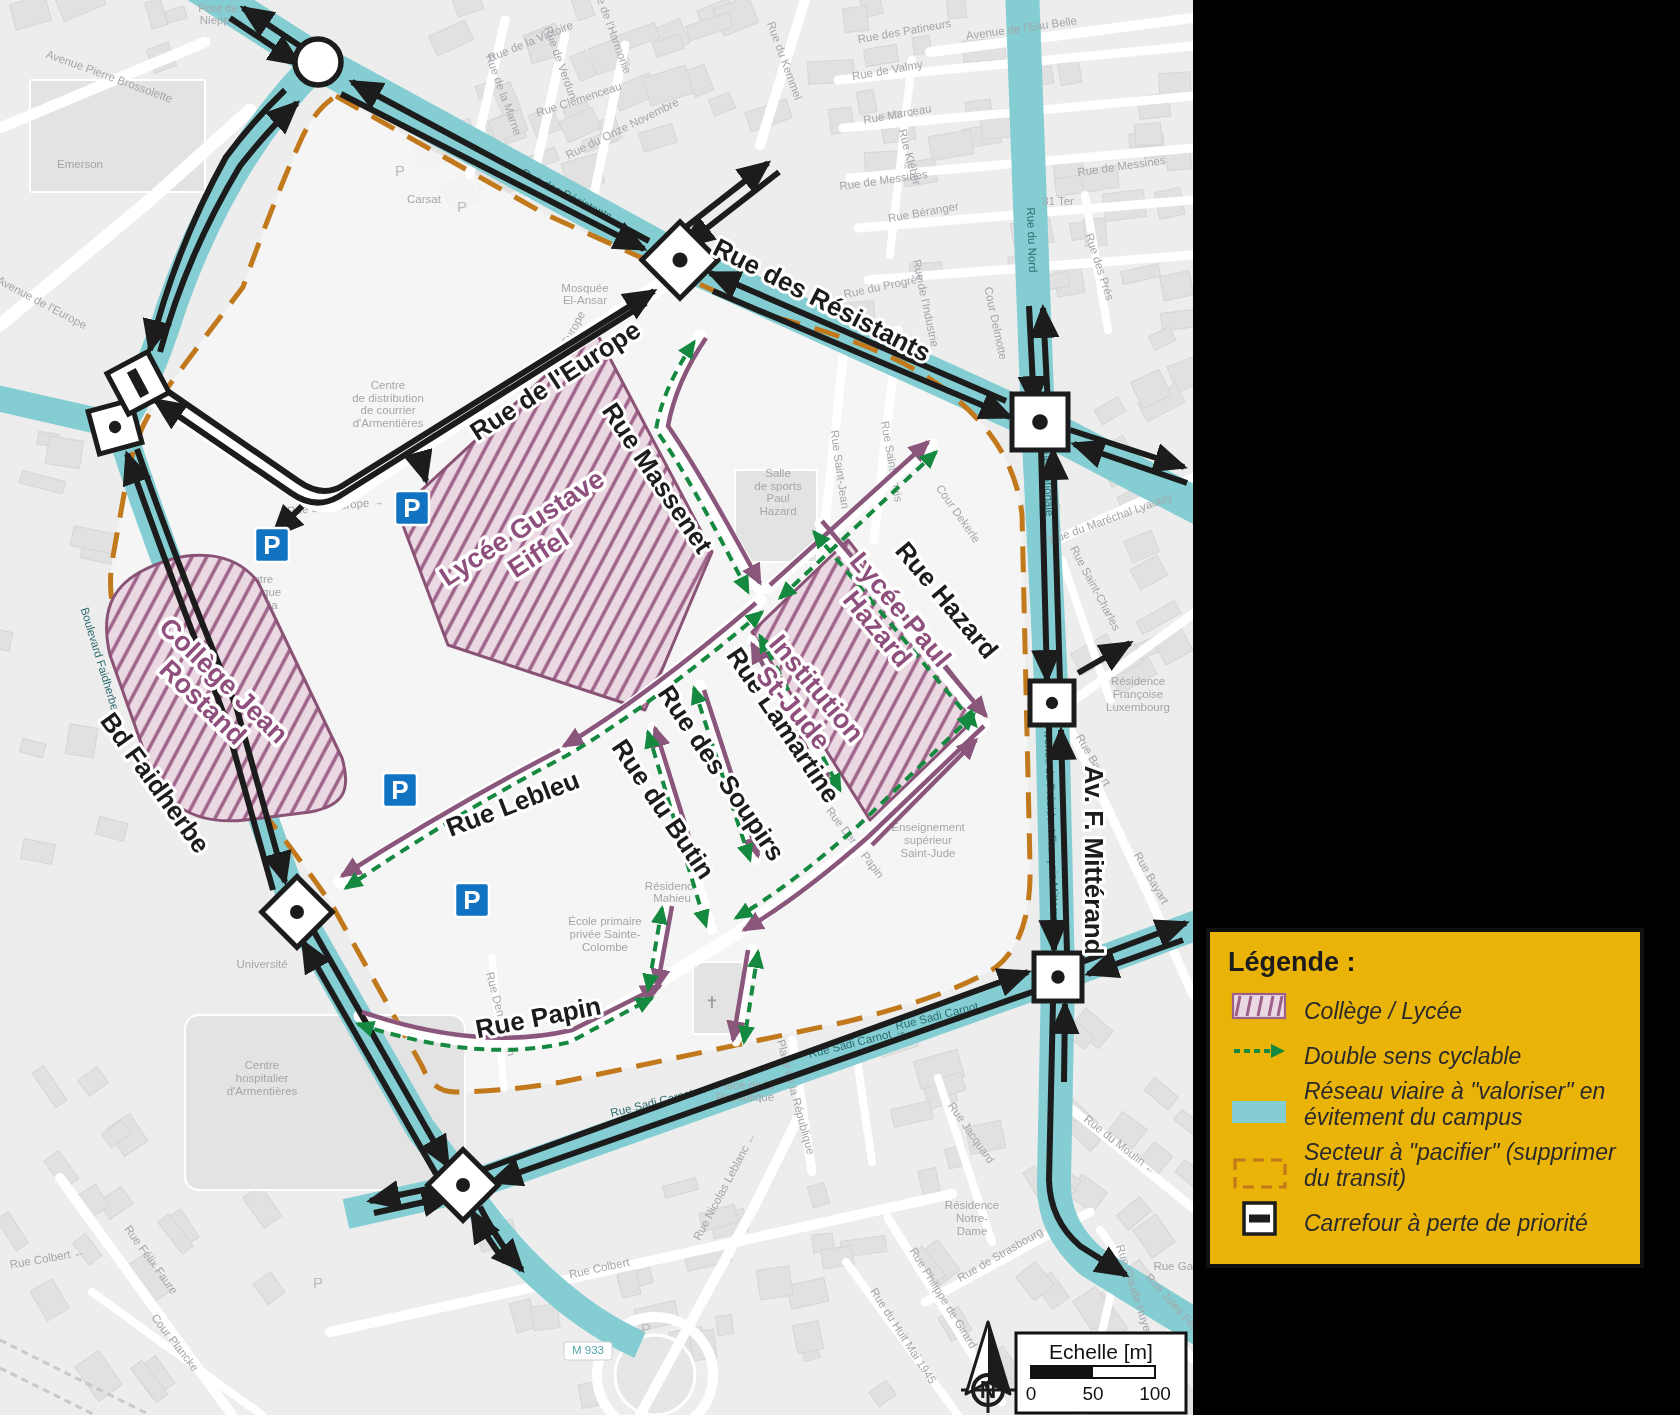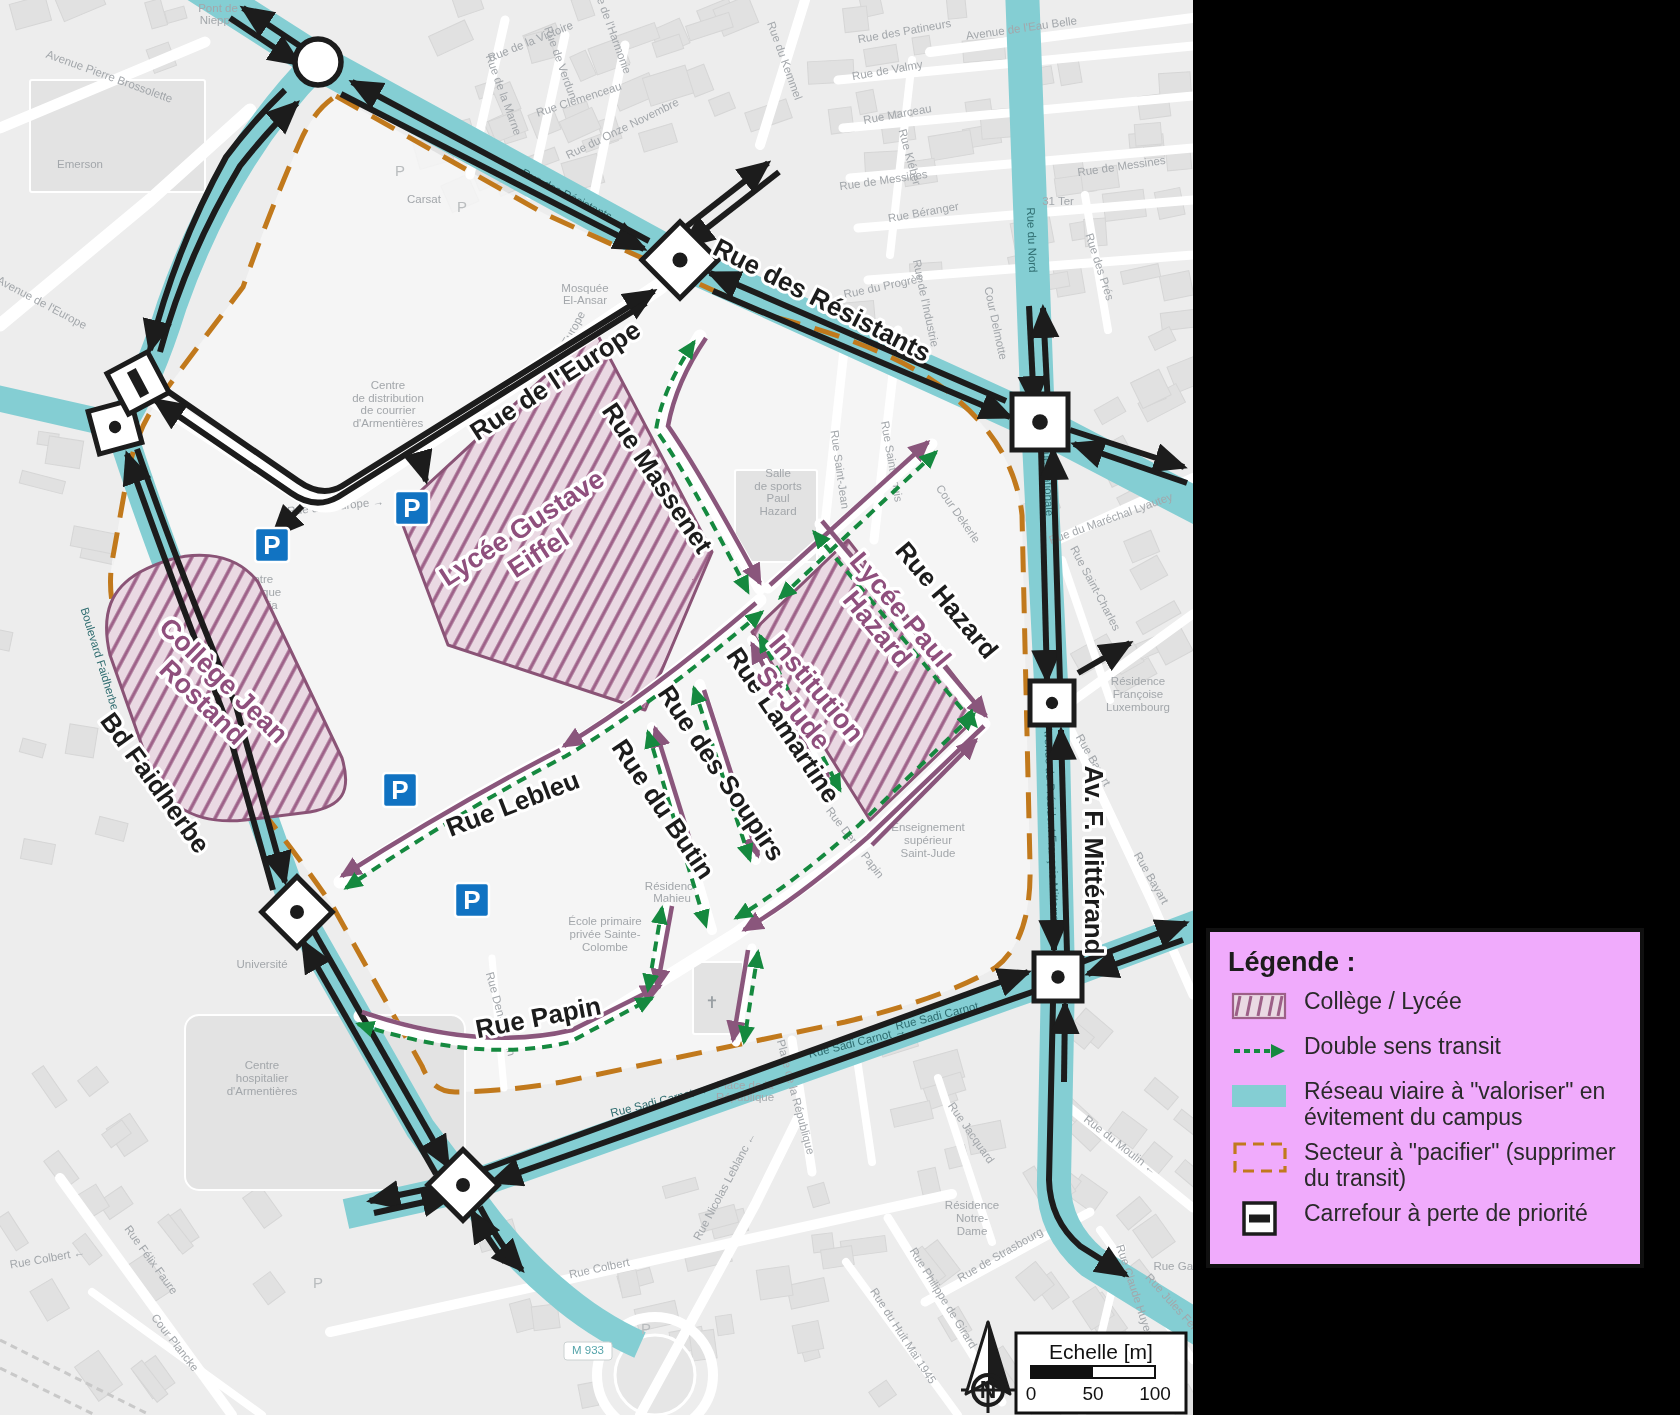--- a/index.html
+++ b/index.html
@@ -1,22 +1,22 @@
 <!DOCTYPE html>
 <html><head>
 <meta charset="utf-8">
 <style>
   html,body{margin:0;padding:0;background:#000;}
   .stage{position:relative;width:1680px;height:1415px;background:#000;overflow:hidden;
          font-family:"Liberation Sans",sans-serif;}
   #map{position:absolute;left:0;top:0;background:#ededed;font-family:"Liberation Sans",sans-serif;}
   .legend{position:absolute;left:1206px;top:928px;width:438px;box-sizing:border-box;
-          background:#f0abfc;border:4px solid #101010;padding:15px 18px 12px;color:#1c1c1c;}
+          background:#eab308;border:4px solid #101010;padding:15px 18px 12px;color:#1c1c1c;}
   .legend h2{margin:0 0 10px 0;font-size:27px;font-weight:bold;}
-  .lrow{display:flex;align-items:flex-start;margin:0 0 9px 0;}
+  .lrow{display:flex;align-items:flex-end;margin:0 0 9px 0;font-style:italic;}
   .lrow .sw{flex:0 0 64px;margin-right:12px;}
   .lrow .lt{font-size:23px;line-height:1.13;color:#2a2a2a;}
 </style>
 </head>
 <body>
 
 <div class="stage">
   <svg id="map" width="1193" height="1415" viewBox="0 0 1193 1415">
     <defs>
       <pattern id="hatch" patternUnits="userSpaceOnUse" width="13" height="13" patternTransform="rotate(28)">
@@ -535,21 +535,21 @@
       <span class="lt">Collège / Lycée</span>
     </div>
 
 
 
     <div class="lrow">
       <svg class="sw" width="64" height="36">
         <line x1="6" y1="18" x2="44" y2="18" stroke="#15893f" stroke-width="4" stroke-dasharray="6 4"></line>
         <path d="M43,11 L57,18 L43,25 Z" fill="#15893f"></path>
       </svg>
-      <span class="lt">Double sens transit</span>
+      <span class="lt">Double sens cyclable</span>
     </div>
 
     <div class="lrow">
       <svg class="sw" width="64" height="36">
         <rect x="4" y="7" width="54" height="22" fill="#84ced3"></rect>
       </svg>
       <span class="lt">Réseau viaire à "valoriser" en évitement du campus</span>
     </div>
 
     <div class="lrow">

